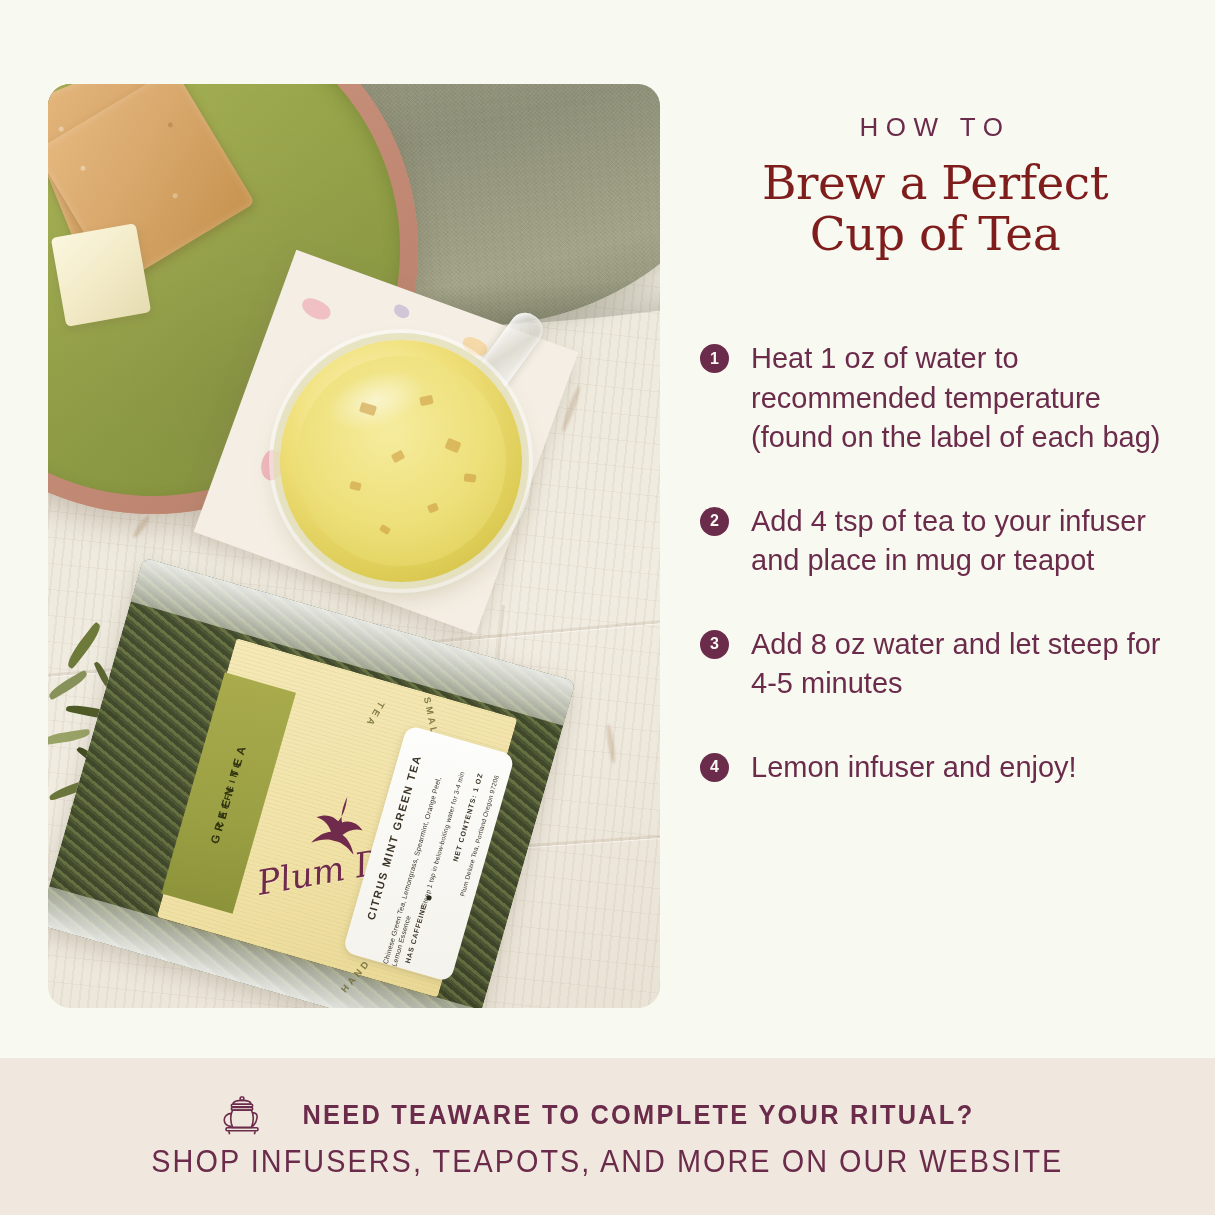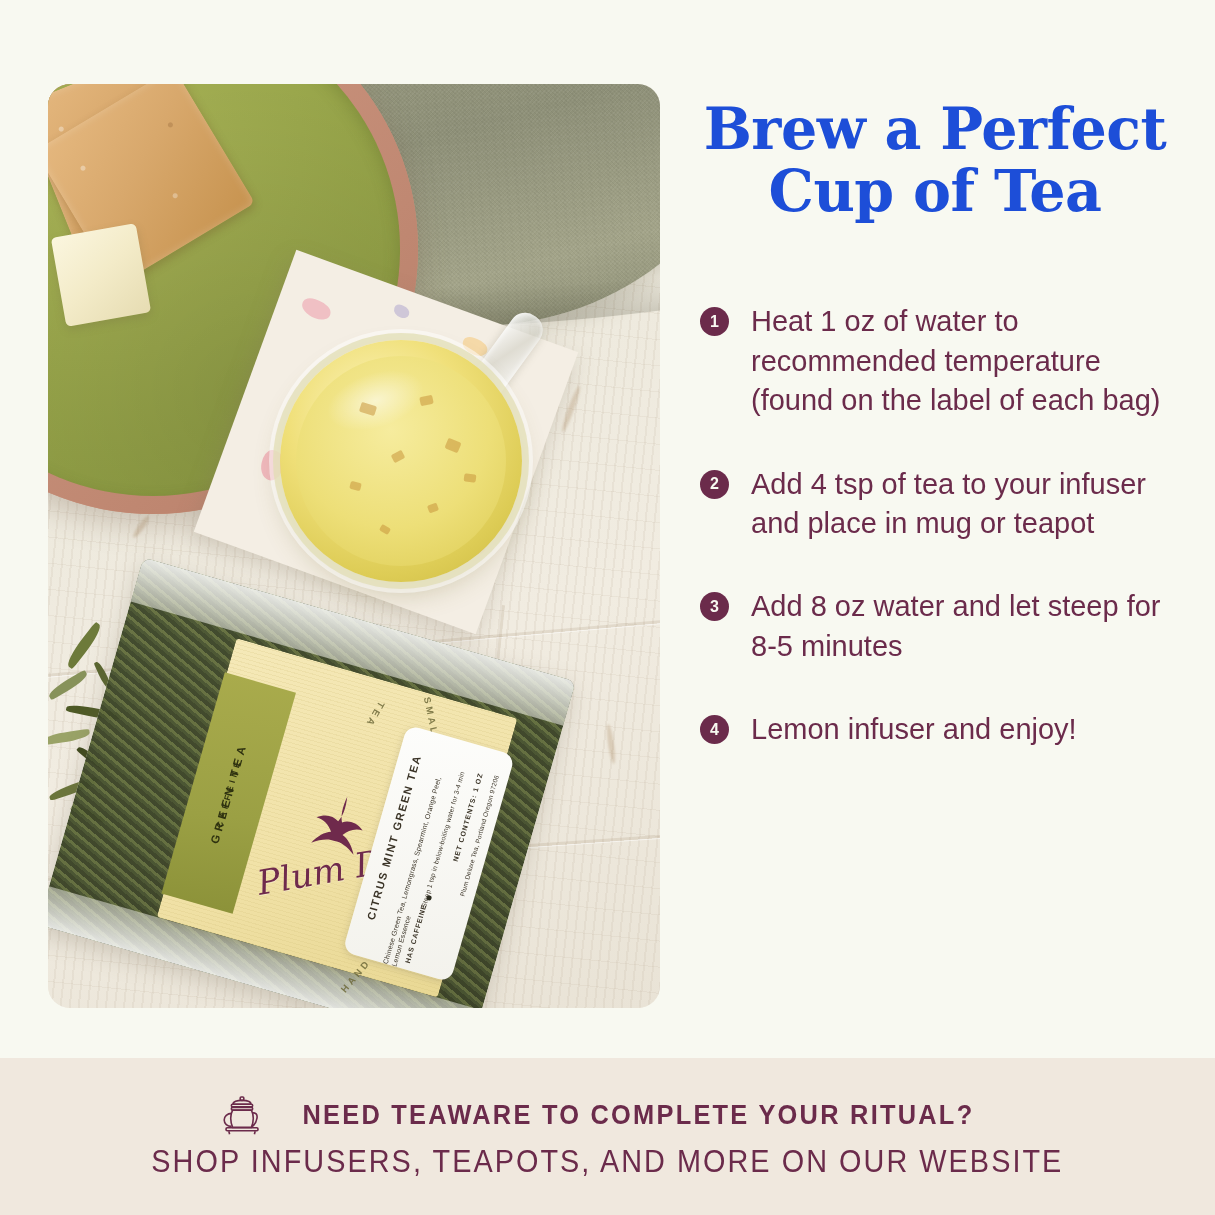--- a/index.html
+++ b/index.html
@@ -294,24 +294,24 @@
     text-align: center;
     font-size: 26px;
     letter-spacing: 7.5px;
     color: #6b2b4b;
     font-weight: 400;
     margin: 28px 0 0 0;
   }
   .headline {
     text-align: center;
     font-family: "DejaVu Serif", serif;
-    font-weight: 700;
-    font-size: 57px;
+    font-weight: 400;
+    font-size: 47px;
     line-height: 1.09;
-    color: #1d4ed8;
+    color: #7f1d1d;
     margin: 14px 0 0 0;
     letter-spacing: -0.5px;
   }
   .steps {
     margin: 80px 0 0 0;
     padding: 0;
     list-style: none;
   }
   .step {
     display: flex;
@@ -476,38 +476,39 @@
           <div class="vtxt t-net">NET CONTENTS: 1 OZ</div>
           <div class="vtxt t-addr">Plum Deluxe Tea, Portland Oregon 97206</div>
         </div>
       </div>
 
     </div>
   </div>
 
   <div class="right-col">
 
+    <div class="eyebrow">HOW TO</div>
 
     <h1 class="headline">
       <span>Brew a Perfect</span><br>
       <span>Cup of Tea</span>
     </h1>
 
     <ol class="steps">
       <li class="step">
         <div class="step-num">1</div>
         <div class="step-text">Heat 1 oz of water to recommended temperature (found on the label of each bag)</div>
       </li>
       <li class="step">
         <div class="step-num">2</div>
         <div class="step-text">Add 4 tsp of tea to your infuser and place in mug or teapot</div>
       </li>
       <li class="step">
         <div class="step-num">3</div>
-        <div class="step-text">Add 8 oz water and let steep for 8-5 minutes</div>
+        <div class="step-text">Add 8 oz water and let steep for 4-5 minutes</div>
       </li>
       <li class="step">
         <div class="step-num">4</div>
         <div class="step-text">Lemon infuser and enjoy!</div>
       </li>
     </ol>
   </div>
 
   <div class="footer">
     <div class="footer-line1">

